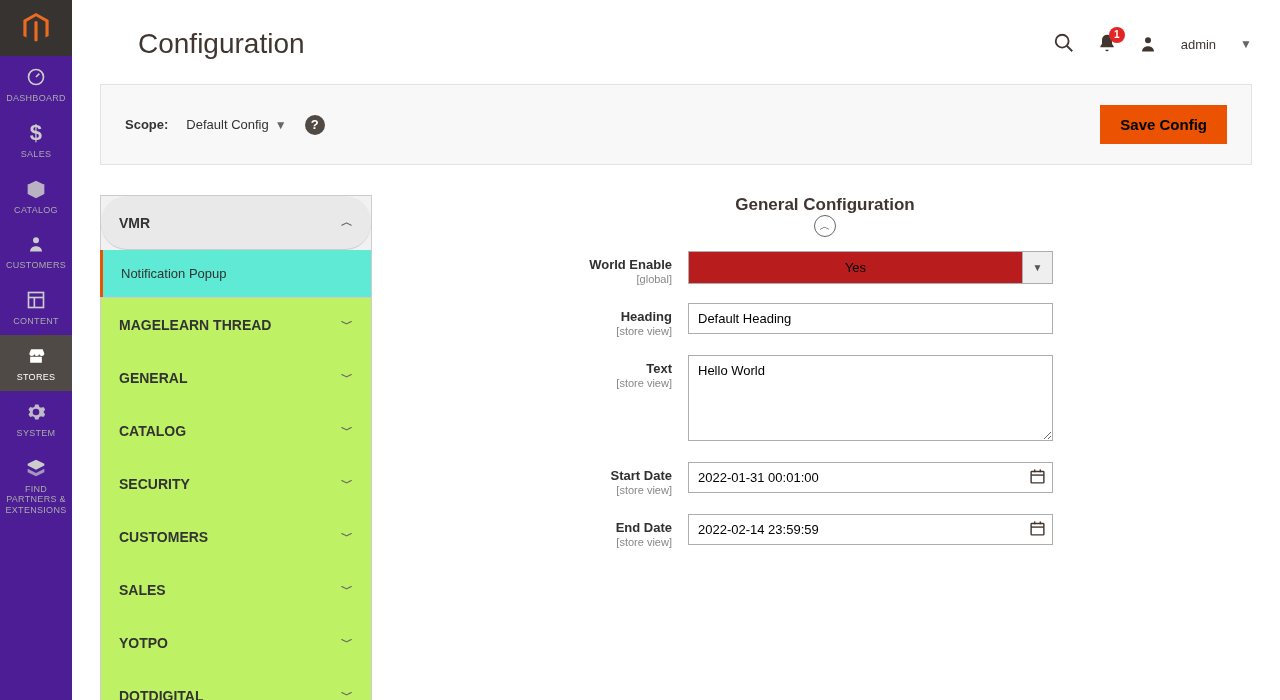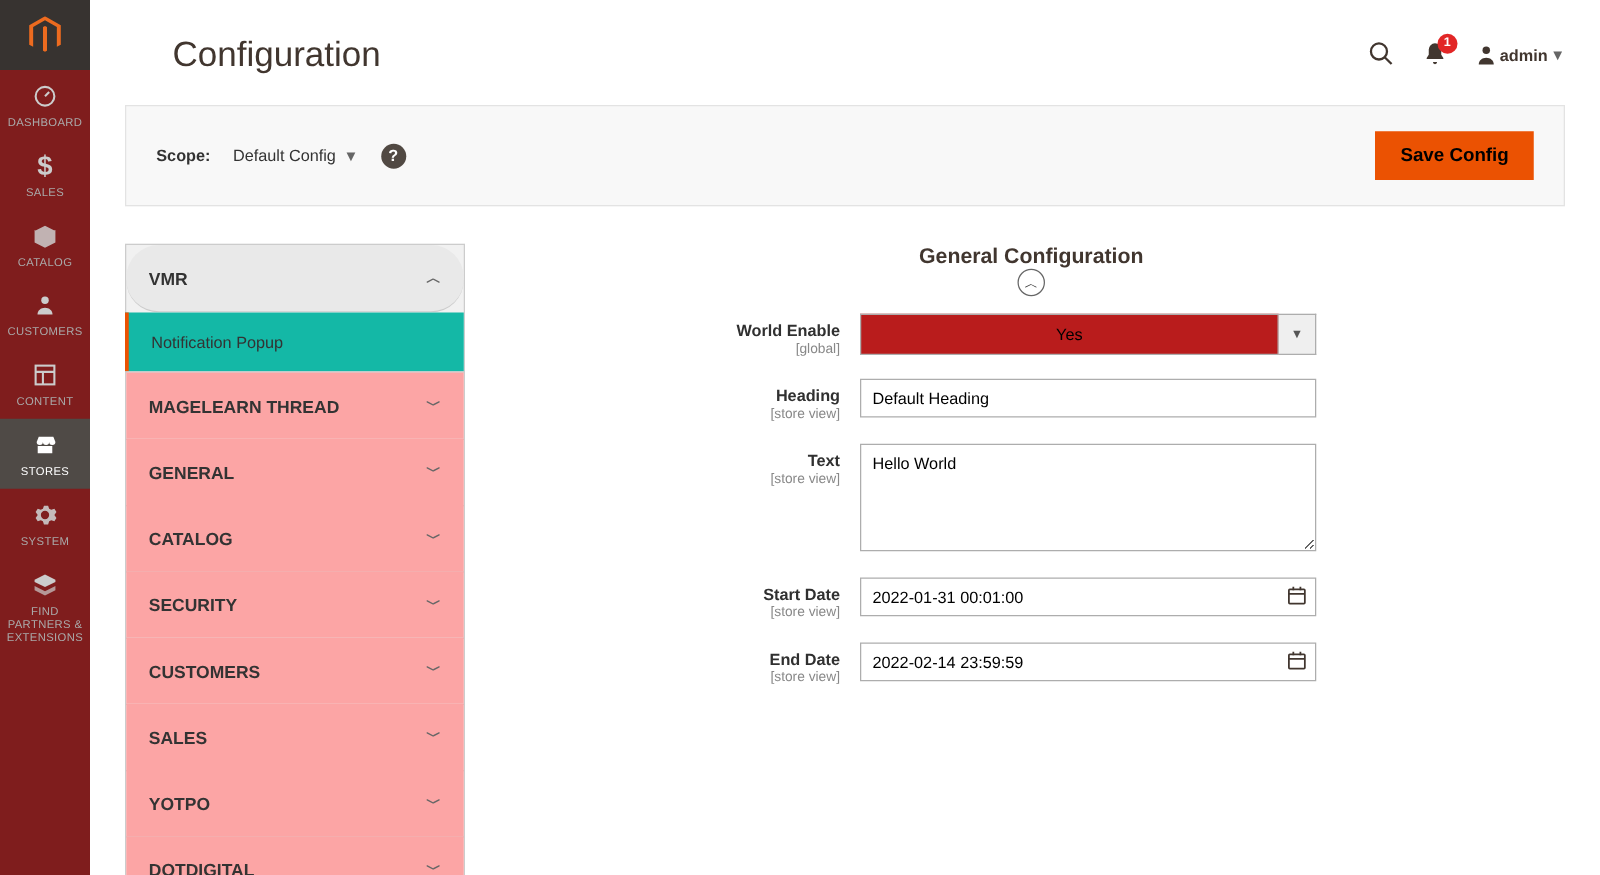--- a/index.html
+++ b/index.html
@@ -1,48 +1,48 @@
 <!DOCTYPE html>
 <html><head>
 <meta charset="utf-8">
 <style>
 * { margin: 0; padding: 0; box-sizing: border-box; }
 body { font-family: 'Helvetica Neue', Helvetica, Arial, sans-serif; font-size: 13px; color: #333; background: #fff; }
 
-.sidebar { position: fixed; left: 0; top: 0; width: 72px; height: 100vh; background: #7f1d1d; color: #aaa; overflow: hidden; }
+.sidebar { position: fixed; left: 0; top: 0; width: 72px; height: 100vh; background: #4c1d95; color: #aaa; overflow: hidden; }
 .sidebar-logo { width: 72px; height: 56px; display: flex; align-items: center; justify-content: center; background: #373330; }
 .sidebar-logo svg { width: 30px; height: 30px; }
 .sidebar-item { display: flex; flex-direction: column; align-items: center; justify-content: center; padding: 10px 2px 8px; cursor: pointer; color: #aaa; font-size: 9px; letter-spacing: 0.3px; text-align: center; line-height: 1.2; }
 .sidebar-item.active { background: #4f4a46; color: #fff; }
 .sidebar-item .icon { font-size: 20px; margin-bottom: 5px; color: #ccc; display: flex; align-items: center; justify-content: center; height: 22px; }
 .sidebar-item.active .icon { color: #fff; }
 
 .main { margin-left: 72px; padding: 0 28px; }
 
 .header { display: flex; align-items: center; justify-content: space-between; padding: 28px 0 24px; margin-left: 38px; }
 .header h1 { font-size: 28px; font-weight: 400; color: #41362f; }
 .header-right { display: flex; align-items: center; gap: 22px; }
 .icon-btn { position: relative; cursor: pointer; color: #41362f; }
 .badge { position: absolute; top: -6px; right: -8px; background: #e22626; color: #fff; border-radius: 10px; min-width: 16px; height: 16px; font-size: 10px; font-weight: 700; display: flex; align-items: center; justify-content: center; padding: 0 4px; }
-.user-menu { display: flex; align-items: center; gap: 2px; cursor: pointer; color: #41362f; font-size: 13px; font-weight: bold; }
+.user-menu { display: flex; align-items: center; gap: 24px; cursor: pointer; color: #41362f; font-size: 13px; }
 
 .scope-bar { background: #f8f8f8; border: 1px solid #e3e3e3; padding: 20px 24px; display: flex; align-items: center; justify-content: space-between; margin-bottom: 30px; }
 .scope-left { display: flex; align-items: center; gap: 18px; }
 .scope-label { font-weight: 700; font-size: 13px; }
 .scope-select { display: flex; align-items: center; gap: 6px; cursor: pointer; font-size: 13px; }
 .help-icon { width: 20px; height: 20px; border-radius: 50%; background: #514943; color: #fff; display: flex; align-items: center; justify-content: center; font-weight: 700; font-size: 13px; cursor: pointer; }
 .save-btn { background: #eb5202; color: #000000; border: none; padding: 11px 20px; font-size: 15px; font-weight: 600; cursor: pointer; }
 
 .content { display: flex; gap: 26px; align-items: flex-start; }
 .config-nav { width: 272px; flex-shrink: 0; }
 .config-group { border: 1px solid #ccc; background: #f1f1f1; margin-bottom: 0; }
 .config-group-head { padding: 18px 18px; display: flex; align-items: center; justify-content: space-between; cursor: pointer; font-weight: 600; font-size: 14px; color: #333; border-bottom: 1px solid #ccc; }
 .config-group.expanded .config-group-head { background: #e9e9e9; border-radius: 26px; }
-.config-subitem { background: #14b8a6; padding: 16px 18px; font-size: 13px; color: #333; border-left: 3px solid #eb5202; cursor: pointer; margin-left: -1px; }
-.config-group.collapsed .config-group-head { background: #fca5a5; border-bottom: none; }
+.config-subitem { background: #5eead4; padding: 16px 18px; font-size: 13px; color: #333; border-left: 3px solid #eb5202; cursor: pointer; margin-left: -1px; }
+.config-group.collapsed .config-group-head { background: #bef264; border-bottom: none; }
 .config-group.collapsed + .config-group.collapsed { border-top: none; }
 .config-nav .config-group + .config-group { margin-top: -1px; }
 
 .config-body { flex: 1; }
 .section-head { display: flex; align-items: center; justify-content: space-between; padding-bottom: 14px; flex-direction: column; }
 .section-head h2 { font-size: 17px; font-weight: 600; color: #41362f; }
 .collapse-icon { width: 22px; height: 22px; border: 1px solid #666; border-radius: 50%; display: flex; align-items: center; justify-content: center; cursor: pointer; font-size: 11px; }
 
 .form-row { display: flex; align-items: flex-start; margin-bottom: 18px; }
 .form-label { width: 290px; text-align: right; padding-right: 16px; padding-top: 6px; }

